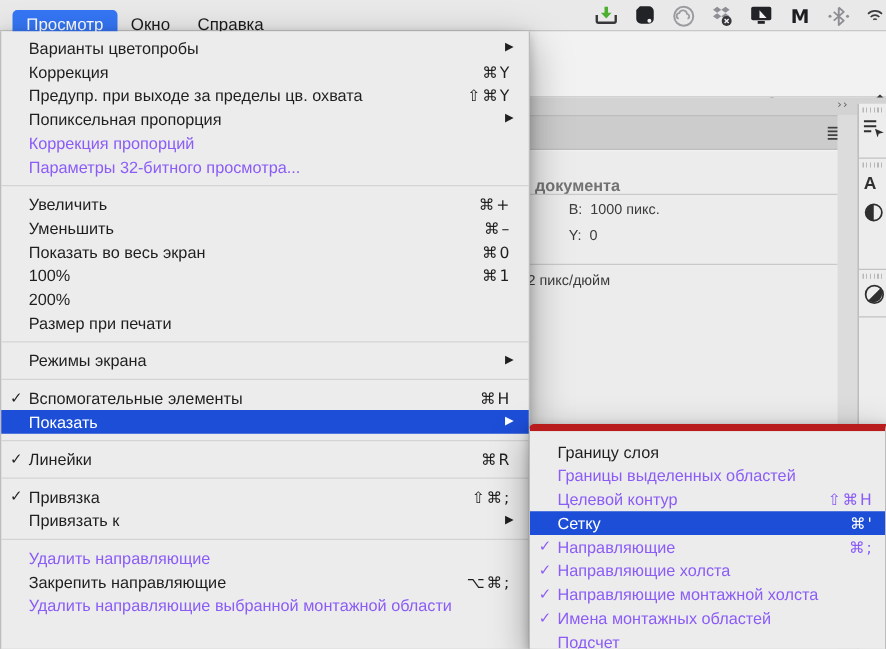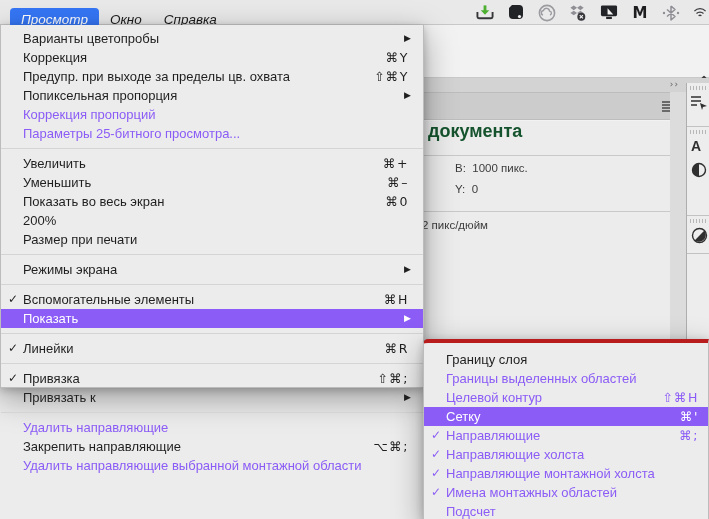--- a/index.html
+++ b/index.html
@@ -11,70 +11,70 @@
     -webkit-user-select:none; user-select:none;
   }
   
   .menubar {
     position:absolute; top:0; left:0; width:709px; height:25px;
     background:#e9e9ea; border-bottom:1px solid #c8c8c8;
     display:flex; align-items:center; z-index:5;
   }
   .mb-item {
     height:23px; margin-top:15px; display:flex; align-items:center;
-    padding:0 11px; font-size:13.5px; color:#1b1b1b; border-radius:4px;font-style:italic;
+    padding:0 11px; font-size:13.5px; color:#1b1b1b; border-radius:4px;
   }
   .mb-item.active { background:#3576f5; color:#ffffff; margin-left:10px; }
   .mb-status { position:absolute; right:0; top:0; height:25px; display:flex; align-items:center; gap:13px; padding-right:2px; }
   .mb-status .sicon { display:flex; align-items:center; justify-content:center; width:18px; height:18px; }
   .mb-m { font-size:15px; font-weight:bold; color:#1d1d1f; font-family:"DejaVu Sans",sans-serif; }
 
   
   .options-bar { position:absolute; top:25px; left:0; width:709px; height:53px; background:#f2f2f2; border-bottom:1px solid #c9c9c9; }
   .ob-icons { position:absolute; top:25px; left:0; width:709px; height:53px; }
   .dock-strip { position:absolute; top:78px; left:0; width:709px; height:14px; background:#d3d3d3; }
   .dock-strip .chev { position:absolute; right:30px; top:1px; font-size:9px; color:#5f5f5f; letter-spacing:1px; font-family:"DejaVu Sans",sans-serif; }
   .tabbar { position:absolute; top:92px; left:0; width:686px; height:28px; background:#cccccc; border-top:1px solid #bdbdbd; border-bottom:1px solid #bdbdbd; display:flex; align-items:stretch; }
   .tab { display:flex; align-items:center; padding:0 13px; font-size:11.5px; color:#4c4c4c; border-right:1px solid #bbbbbb; }
   .tab:first-child { padding-left:4px; }
   .tab-spacer { flex:1; }
   .tab-menu { width:34px; display:flex; align-items:center; justify-content:center; }
 
   .props-panel { position:absolute; top:121px; left:0; width:670px; height:398px; background:#ececec; font-size:11.5px; color:#3c3c3c; }
-  .pp-header { position:absolute; top:0; left:428px; font-weight:bold; font-size:18px; color:#14532d; }
+  .pp-header { position:absolute; top:20px; left:428px; font-weight:bold; font-size:13px; color:#737373; }
   .pp-rule { position:absolute; left:0; width:670px; height:1px; background:#c9c9c9; }
   .pp-row { position:absolute; left:455px; white-space:pre; }
   .pp-res { position:absolute; left:422px; }
   .dock-gap { position:absolute; top:92px; left:670px; width:16px; height:427px; background:#dcdcdc; }
 
   .icon-rail { position:absolute; top:83px; left:686px; width:23px; height:436px; background:#ededee; border-left:1px solid #aeaeae; }
   .rail-sec { border-bottom:1px solid #c2c2c2; position:relative; }
   .rail-dots { height:6px; margin:2px 3px 0 3px;
     background:repeating-linear-gradient(90deg,#b7b7b7 0 1px,transparent 1px 3px);
     background-size:100% 4px; background-repeat:no-repeat; background-position:0 1px; }
   .rail-icon { display:flex; align-items:center; padding-left:4px; height:22px; color:#2f2f2f; }
   .rail-a { font-size:14px; font-weight:bold; color:#2f2f2f; }
 
   
   .menu {
     position:absolute; background:#ececec;
     border:1px solid #bcbcbc; border-top:none;
     box-shadow:0 10px 30px rgba(0,0,0,0.35), 0 2px 8px rgba(0,0,0,0.2);
     z-index:10;
   }
-  .menu-main { top:25px; left:0; width:424px; height:363px; padding-top:4px; }
-  .menu-sub  { top:339px; left:423px; width:286px; height:181px; padding-top:7px; border-top:4px solid #b91c1c; border-radius:5px 0 0 0; z-index:11; }
+  .menu-main { top:25px; left:0; width:424px; height:495px; padding-top:4px; }
+  .menu-sub  { top:339px; left:423px; width:286px; height:181px; padding-top:7px; border-top:6px solid #b91c1c; border-radius:5px 0 0 0; z-index:11; }
   .mi { position:relative; height:19px; line-height:19px; font-size:13px; color:#1f1f1f; white-space:nowrap; }
   .mi .lbl { position:absolute; left:22px; top:0; }
   .mi .chk { position:absolute; left:7px; top:0; font-size:12px; font-family:"DejaVu Sans",sans-serif; }
   .mi .sc { position:absolute; right:14px; top:0; letter-spacing:1.5px; font-family:"DejaVu Sans",sans-serif; font-size:12.5px; }
   .menu-sub .mi .sc { right:9px; }
   .mi .arrow { position:absolute; right:12px; top:0; font-size:9px; font-family:"DejaVu Sans",sans-serif; }
   .mi.disabled, .mi.disabled .sc, .mi.disabled .chk { color:#8b5cf6; }
-  .mi.hl { background:#8b5cf6; color:#ffffff; }
+  .mi.hl { background:#1d4ed8; color:#ffffff; }
   .mi.hl .sc, .mi.hl .arrow, .mi.hl .chk { color:#ffffff; }
   .sep { height:1px; background:#d4d4d4; margin:5px 0; }
 
   svg { display:block; }
 </style>
 </head>
 <body>
 
 <div class="options-bar"></div>
 <div class="ob-icons">
@@ -264,34 +264,38 @@
       <span class="sc">⇧⌘Y</span>
     </div>
   <div class="mi">
       <span class="lbl">Попиксельная пропорция</span>
       <span class="arrow">▶</span>
     </div>
   <div class="mi disabled">
       <span class="lbl">Коррекция пропорций</span>
     </div>
   <div class="mi disabled">
-      <span class="lbl">Параметры 25-битного просмотра...</span>
+      <span class="lbl">Параметры 32-битного просмотра...</span>
     </div>
   <div class="sep"></div>
   <div class="mi">
       <span class="lbl">Увеличить</span>
       <span class="sc">⌘+</span>
     </div>
   <div class="mi">
       <span class="lbl">Уменьшить</span>
       <span class="sc">⌘–</span>
     </div>
   <div class="mi">
       <span class="lbl">Показать во весь экран</span>
       <span class="sc">⌘0</span>
+    </div>
+  <div class="mi">
+      <span class="lbl">100%</span>
+      <span class="sc">⌘1</span>
     </div>
   <div class="mi">
       <span class="lbl">200%</span>
     </div>
   <div class="mi">
       <span class="lbl">Размер при печати</span>
     </div>
   <div class="sep"></div>
   <div class="mi">
       <span class="lbl">Режимы экрана</span>

